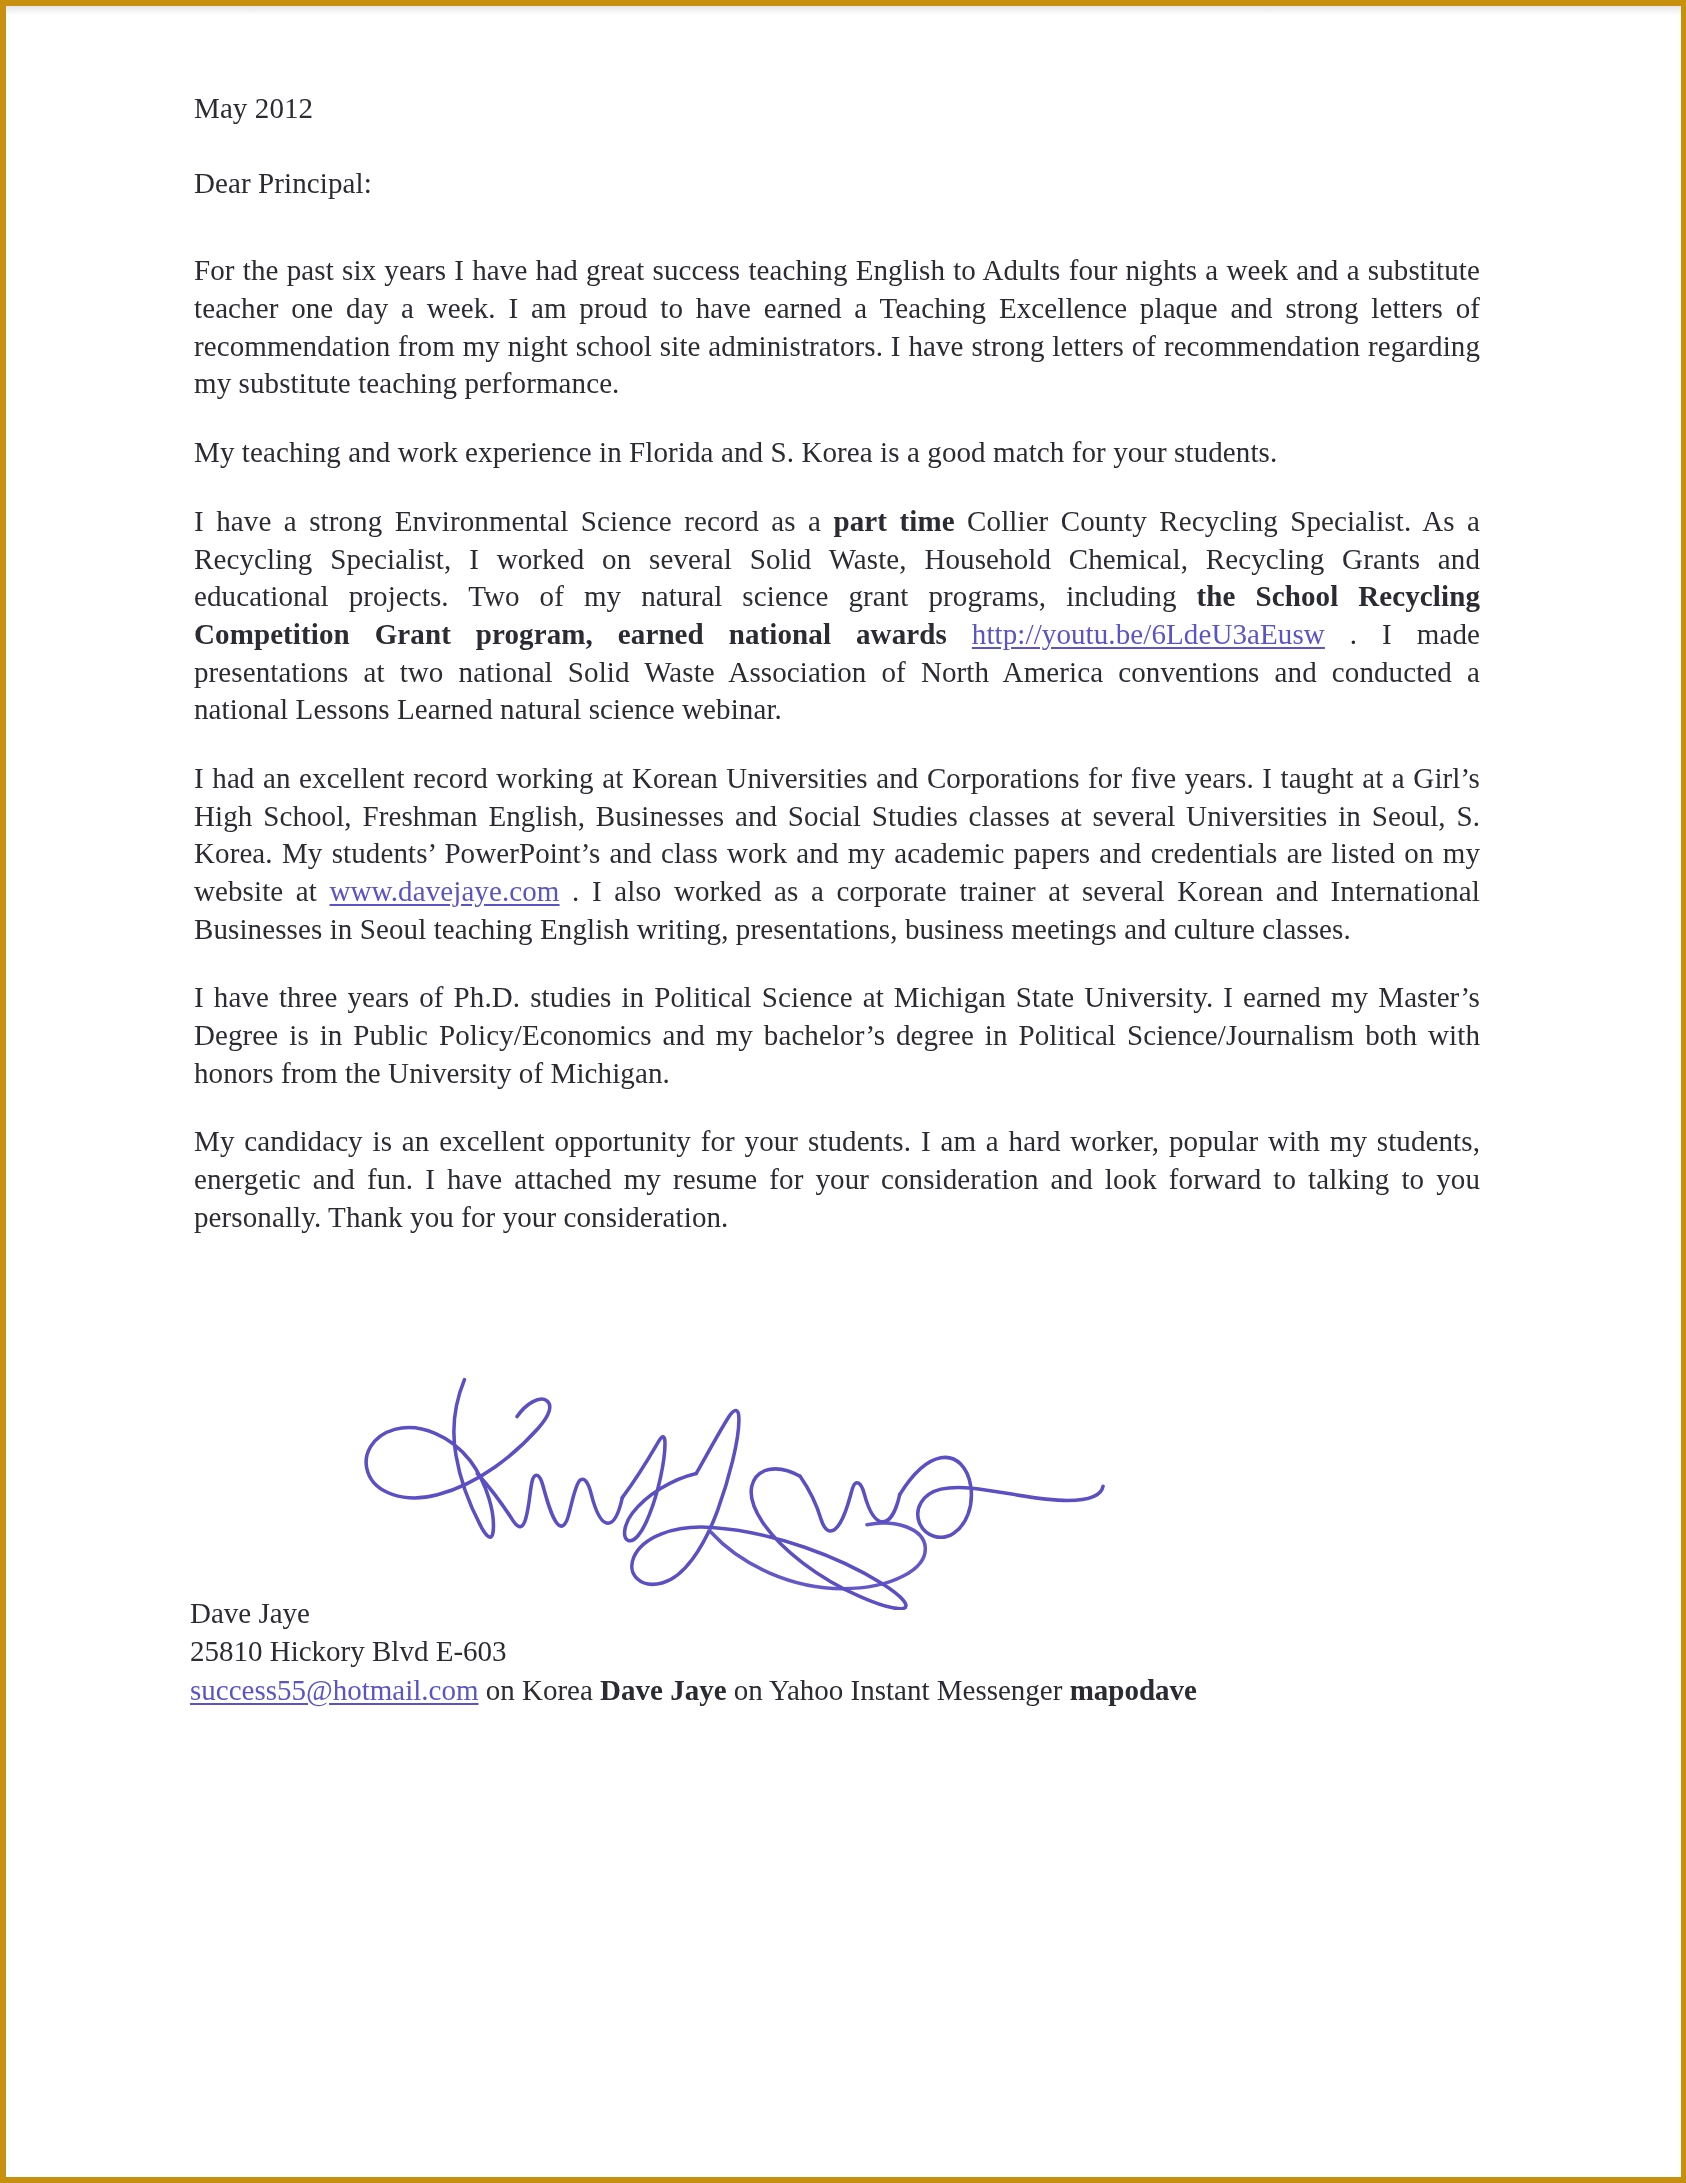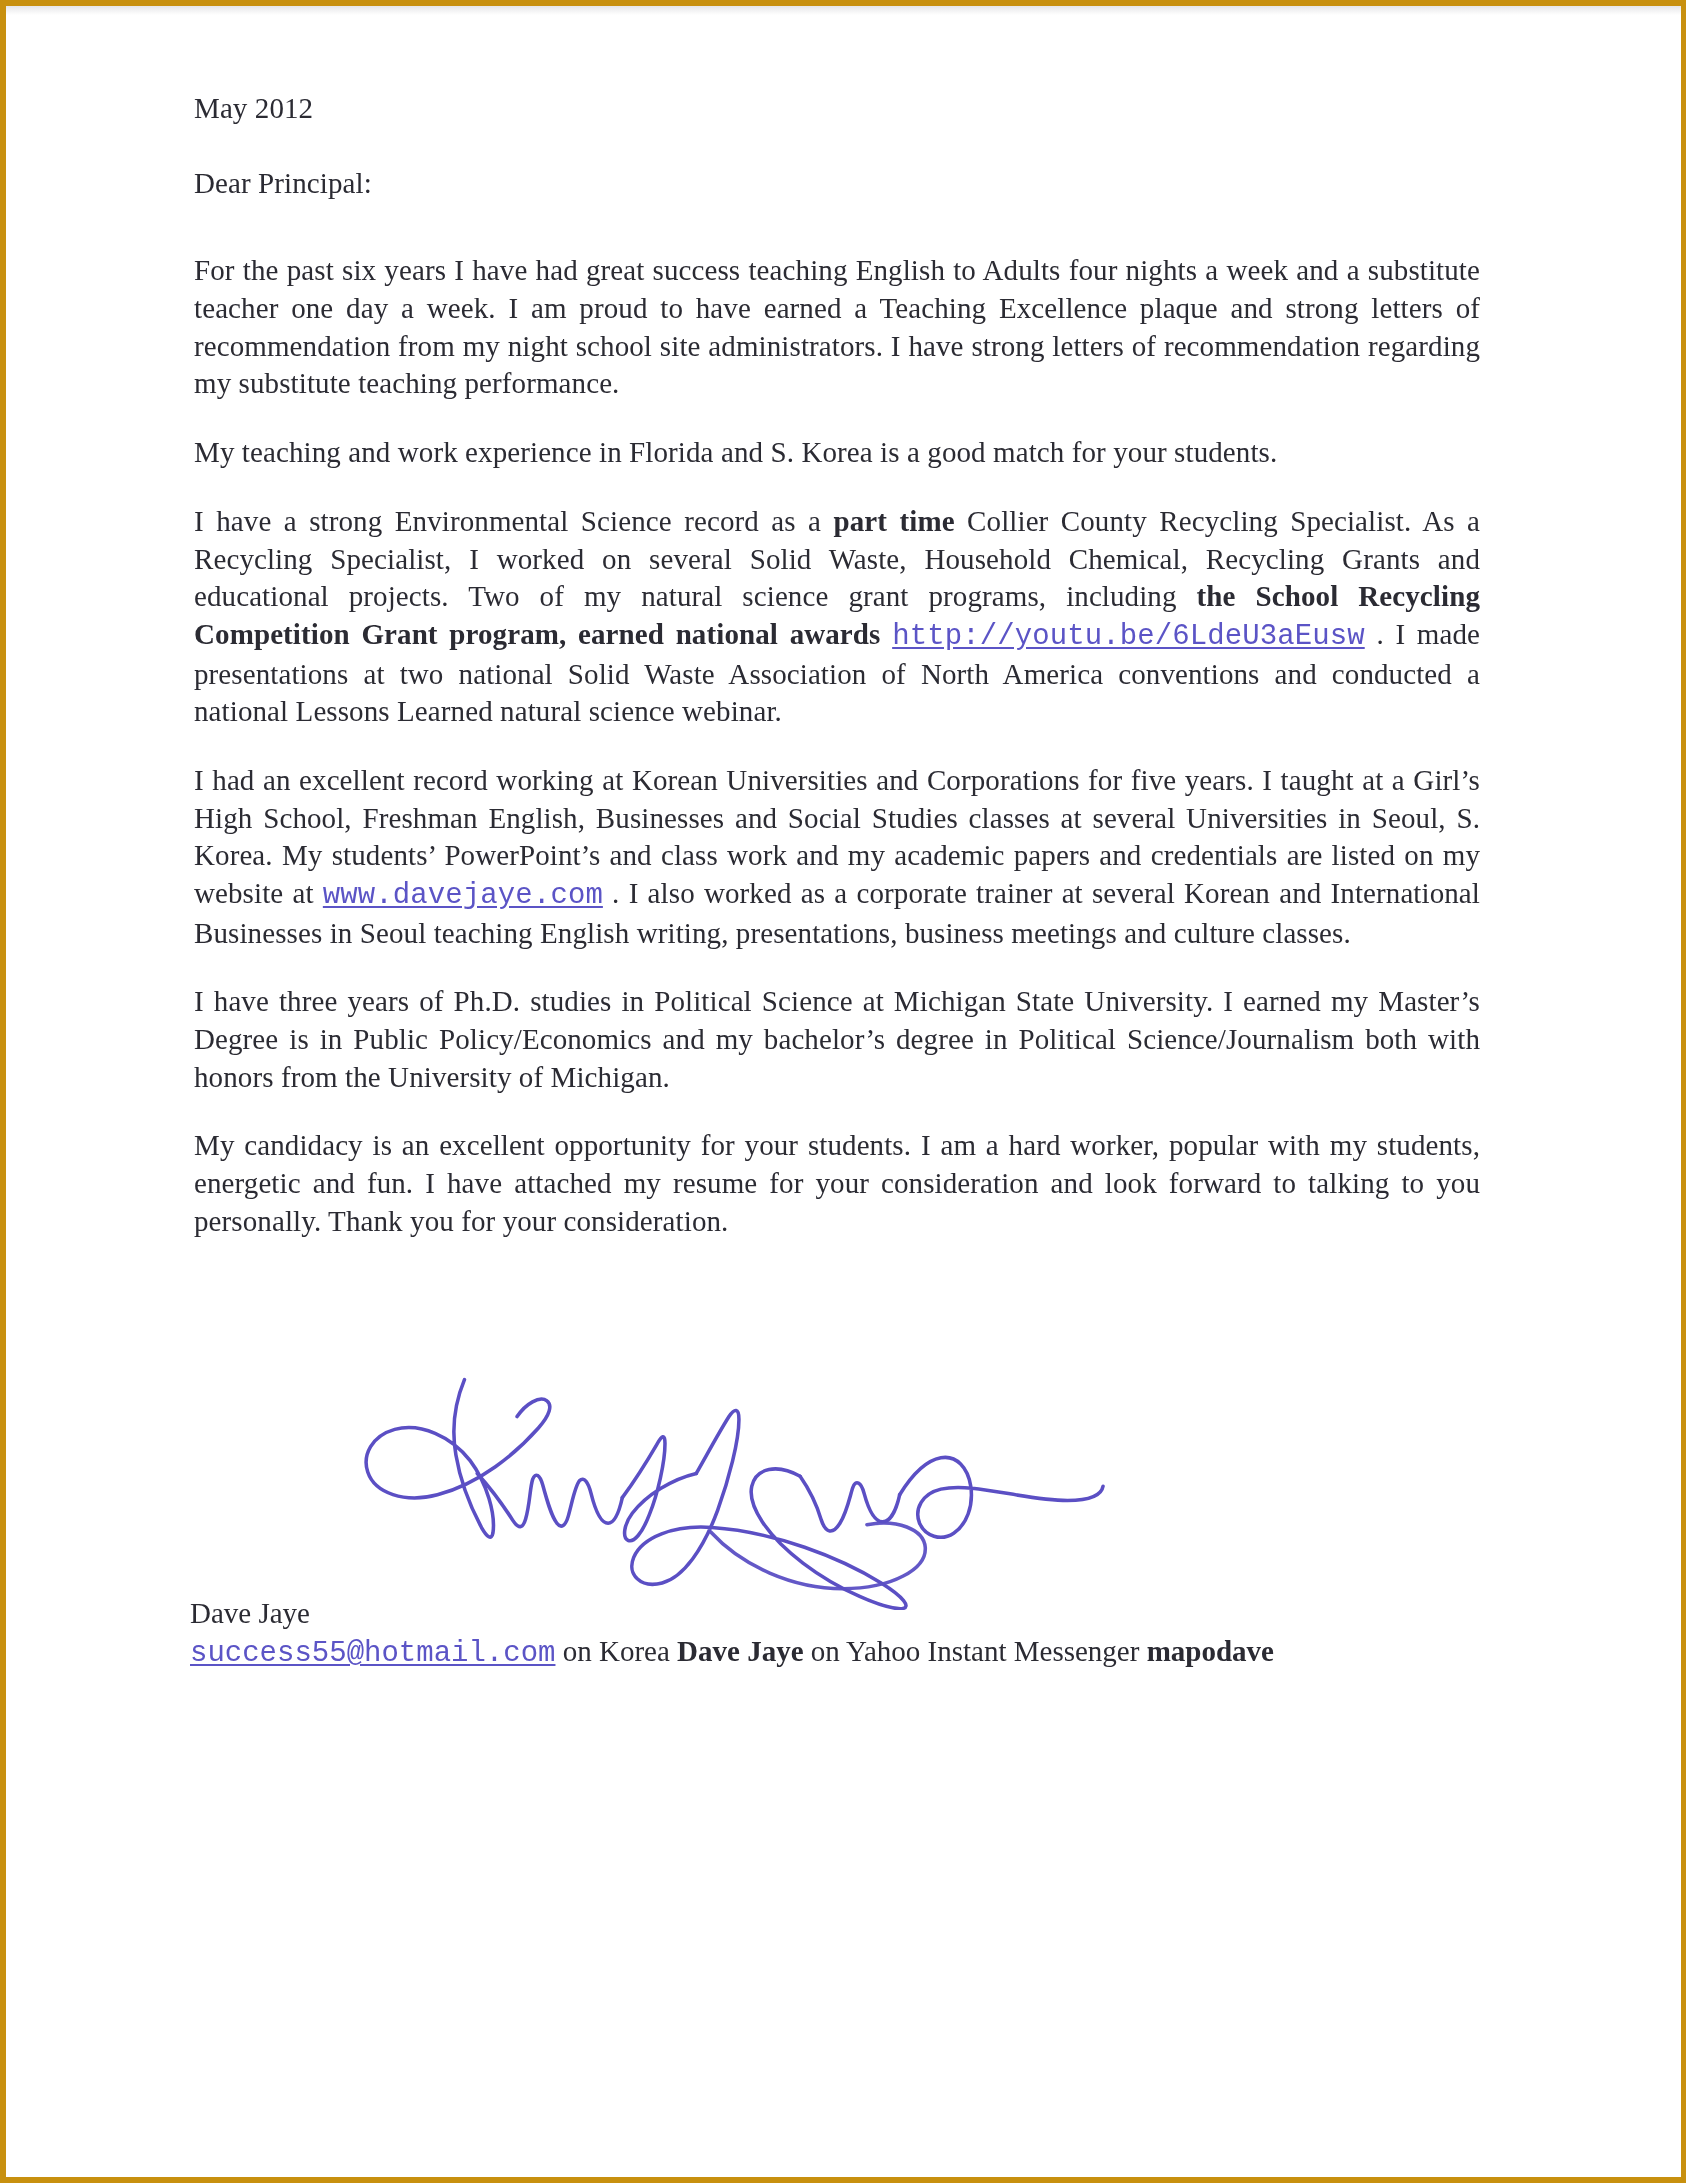--- a/index.html
+++ b/index.html
@@ -61,21 +61,20 @@
     letter-spacing: 0.1px;
   }
   p.para.nojustify { text-align: left; }
 
   .b { font-weight: bold; }
 
   a.link, .link {
     color: #5b54c6;
     text-decoration: underline;
     text-underline-offset: 2.8px;
-    font-family: Liberation Mono, monospace;
   }
 
   .closing {
     font-size: 29px;
     line-height: 1.30;
     margin: 37px 0 0 0;
   }
 
   
   #sig-wrap {
@@ -168,19 +167,20 @@
                  C 1094 206, 1110 198, 1112 186" stroke-width="5"></path>
 
         <path d="M560 250 C 604 298, 676 330, 746 330 C 816 330, 864 302, 862 272
                  C 860 246, 822 232, 780 240" stroke-width="5" opacity="0.95"></path>
       </g>
     </svg>
   </div>
 
   <div id="contact">
     <div class="cline">Dave Jaye</div>
+    <div class="cline">25810 Hickory Blvd E-603</div>
     <div class="cline">
       <a class="link" href="#">success55@hotmail.com</a><span> on Korea </span><span class="b">Dave Jaye</span><span> on Yahoo Instant Messenger  </span><span class="b">mapodave</span>
     </div>
   </div>
 
 </div>
 
 
 </body></html>

